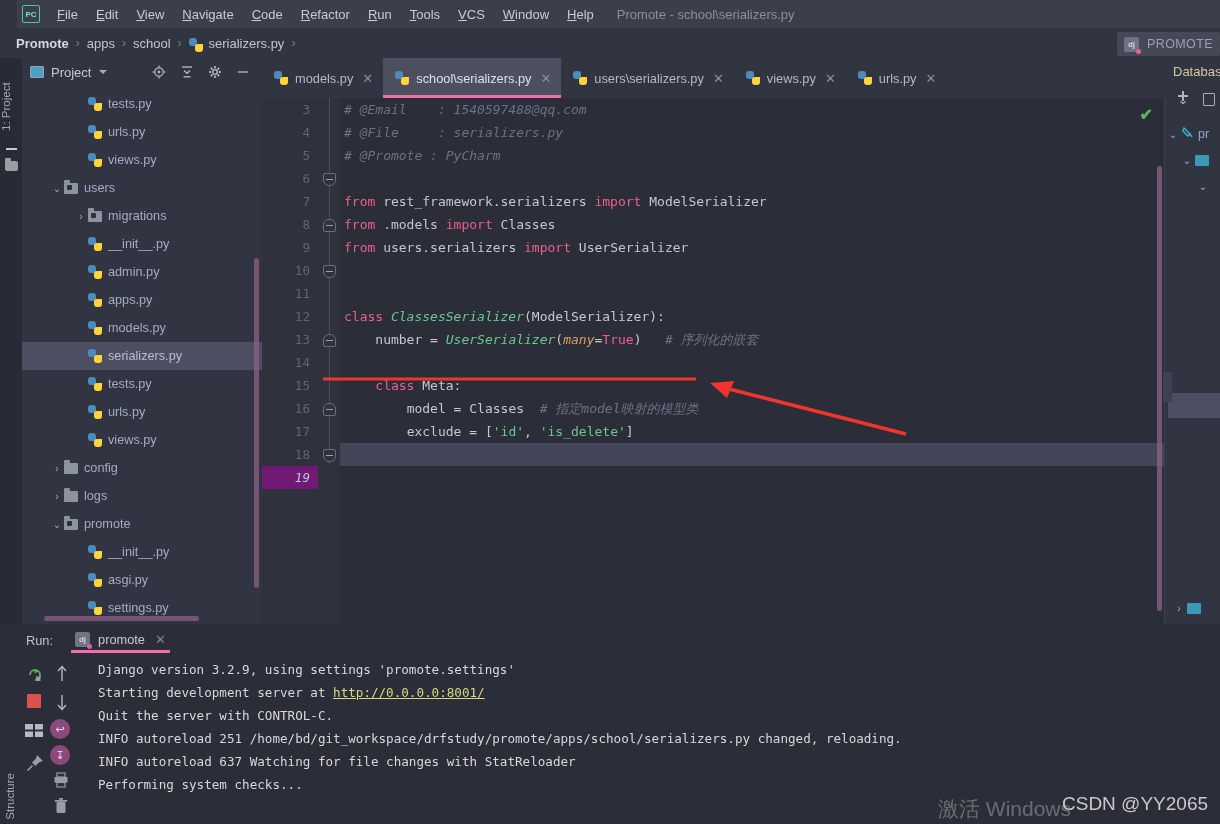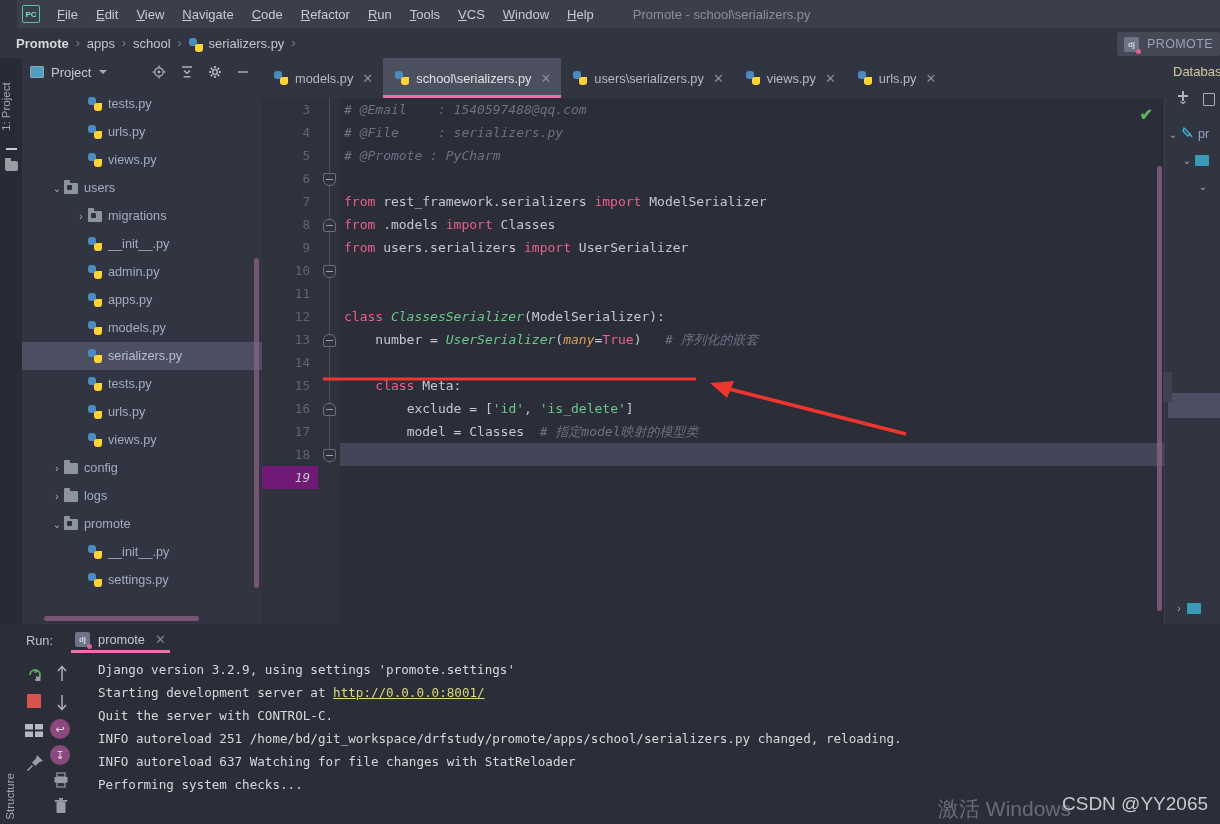--- a/index.html
+++ b/index.html
@@ -28,21 +28,21 @@
     border: 1.5px solid #4ec9a0; border-radius: 2px;
     color: #7fe0c0; font-size: 8px; font-weight: bold;
     display: flex; align-items: center; justify-content: center;
     font-family: "Liberation Sans", sans-serif;
   }
   .menu-item {
     padding: 3px 9px; color: #c9cbd1; font-size: 13px; white-space: nowrap;
   }
   .menu-item .mn { text-decoration: underline; }
   .win-title {
-    margin-left: 30px; color: #8b8f9c; font-size: 13px; white-space: nowrap;
+    margin-left: 14px; color: #8b8f9c; font-size: 13px; white-space: nowrap;
   }
 
   
   .breadcrumbbar {
     position: absolute; top: 28px; left: 0; width: 1220px; height: 30px;
     background: #313541;
     display: flex; align-items: center; font-size: 13px;
     padding-left: 16px;
   }
   .crumb { color: #c3c5cc; white-space: nowrap; }
@@ -487,20 +487,25 @@
           <span class="tlabel">promote</span>
         </div>
         <div class="trow ind2">
           <span class="arr"></span>
           <span class="py-ico"></span>
           <span class="tlabel">__init__.py</span>
         </div>
         <div class="trow ind2">
           <span class="arr"></span>
           <span class="py-ico"></span>
+          <span class="tlabel">asgi.py</span>
+        </div>
+        <div class="trow ind2">
+          <span class="arr"></span>
+          <span class="py-ico"></span>
           <span class="tlabel">settings.py</span>
         </div>
       </div>
     <div class="tree-scroll-v"></div>
     <div class="tree-scroll-h"></div>
   </div>
 
   <div class="editor-wrap">
     <div class="tabbar" id="editor-tabs">
         <div class="etab">
@@ -567,22 +572,22 @@
         <div class="cline"></div>
         <div class="cline"><span class="kw">from</span> <span class="id">rest_framework</span><span class="punct">.</span><span class="id">serializers</span> <span class="kw">import</span> <span class="id">ModelSerializer</span></div>
         <div class="cline"><span class="kw">from</span> <span class="punct">.</span><span class="id">models</span> <span class="kw">import</span> <span class="id">Classes</span></div>
         <div class="cline"><span class="kw">from</span> <span class="id">users</span><span class="punct">.</span><span class="id">serializers</span> <span class="kw">import</span> <span class="id">UserSerializer</span></div>
         <div class="cline"></div>
         <div class="cline"></div>
         <div class="cline"><span class="kw">class</span> <span class="fn">ClassesSerializer</span><span class="punct">(</span><span class="id">ModelSerializer</span><span class="punct">)</span><span class="punct">:</span></div>
         <div class="cline">    <span class="id">number</span> <span class="punct">=</span> <span class="fn">UserSerializer</span><span class="punct">(</span><span class="param">many</span><span class="punct">=</span><span class="kw">True</span><span class="punct">)</span>   <span class="cm"># 序列化的嵌套</span></div>
         <div class="cline"></div>
         <div class="cline">    <span class="kw">class</span> <span class="id">Meta</span><span class="punct">:</span></div>
+        <div class="cline">        <span class="id">model</span> <span class="punct">=</span> <span class="id">Classes</span>  <span class="cm"># 指定model映射的模型类</span></div>
         <div class="cline">        <span class="id">exclude</span> <span class="punct">=</span> <span class="punct">[</span><span class="str">'id'</span><span class="punct">,</span> <span class="str">'is_delete'</span><span class="punct">]</span></div>
-        <div class="cline">        <span class="id">model</span> <span class="punct">=</span> <span class="id">Classes</span>  <span class="cm"># 指定model映射的模型类</span></div>
         <div class="cline cur"></div>
       </div>
 
     <div class="check-ok">✔</div>
     <div class="edit-scroll"></div>
     <div class="edit-divider"></div>
   </div>
 
   <div class="db-panel">
     <div class="db-title">Database</div>

